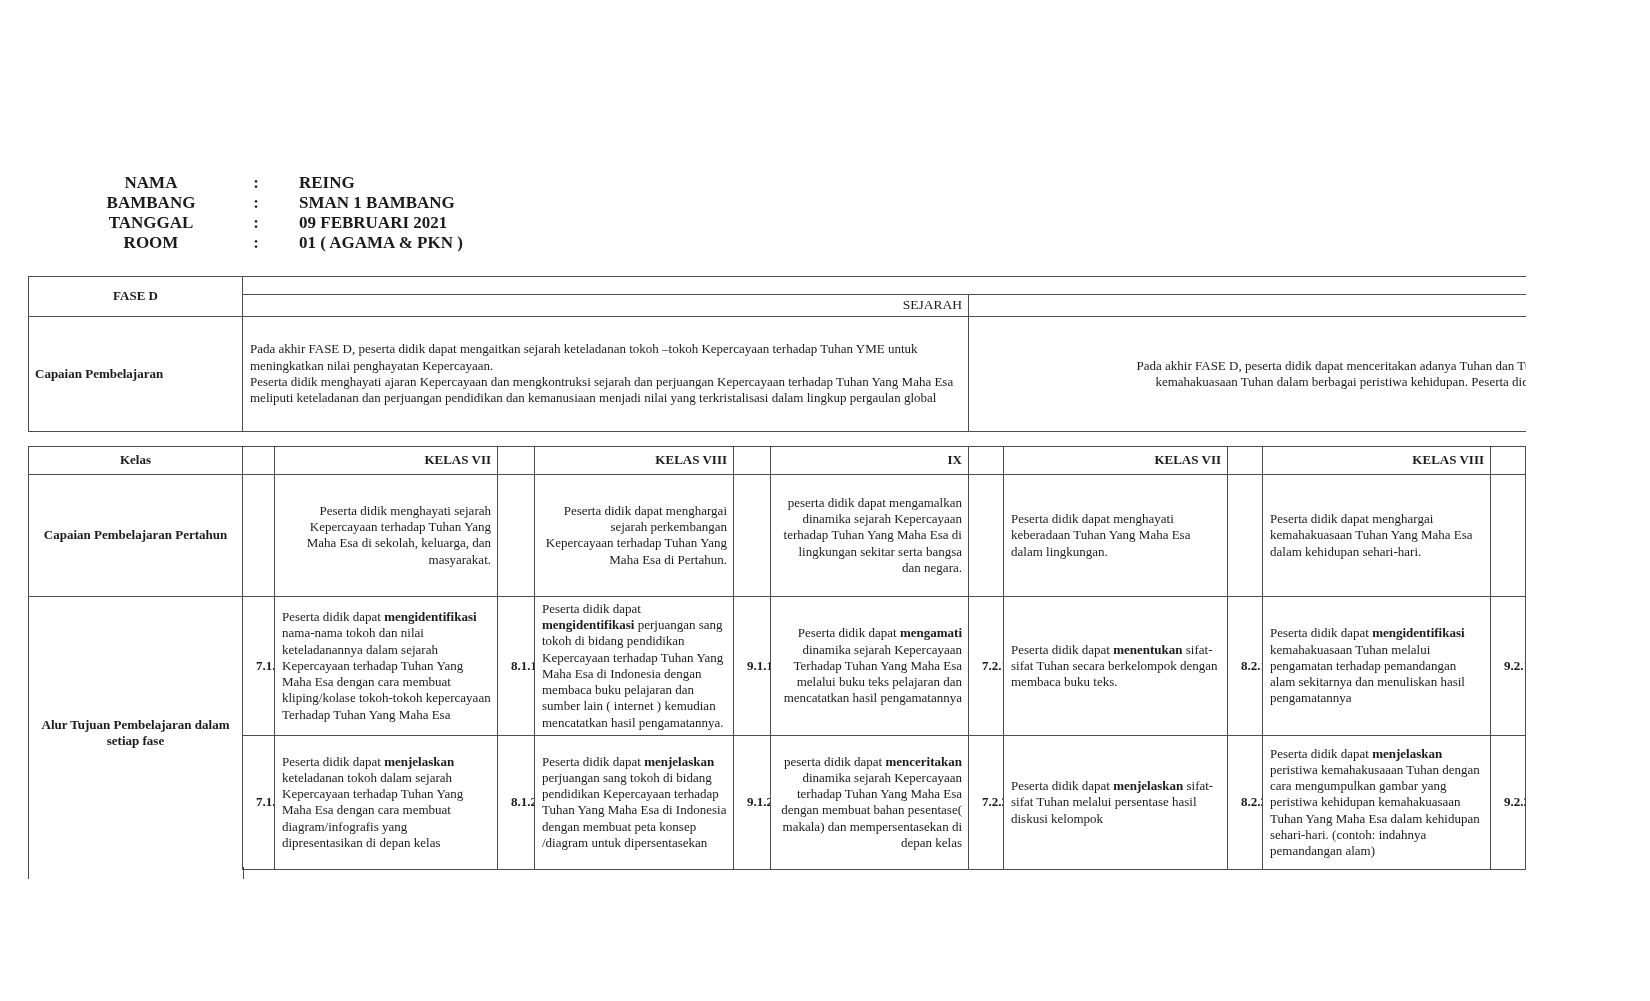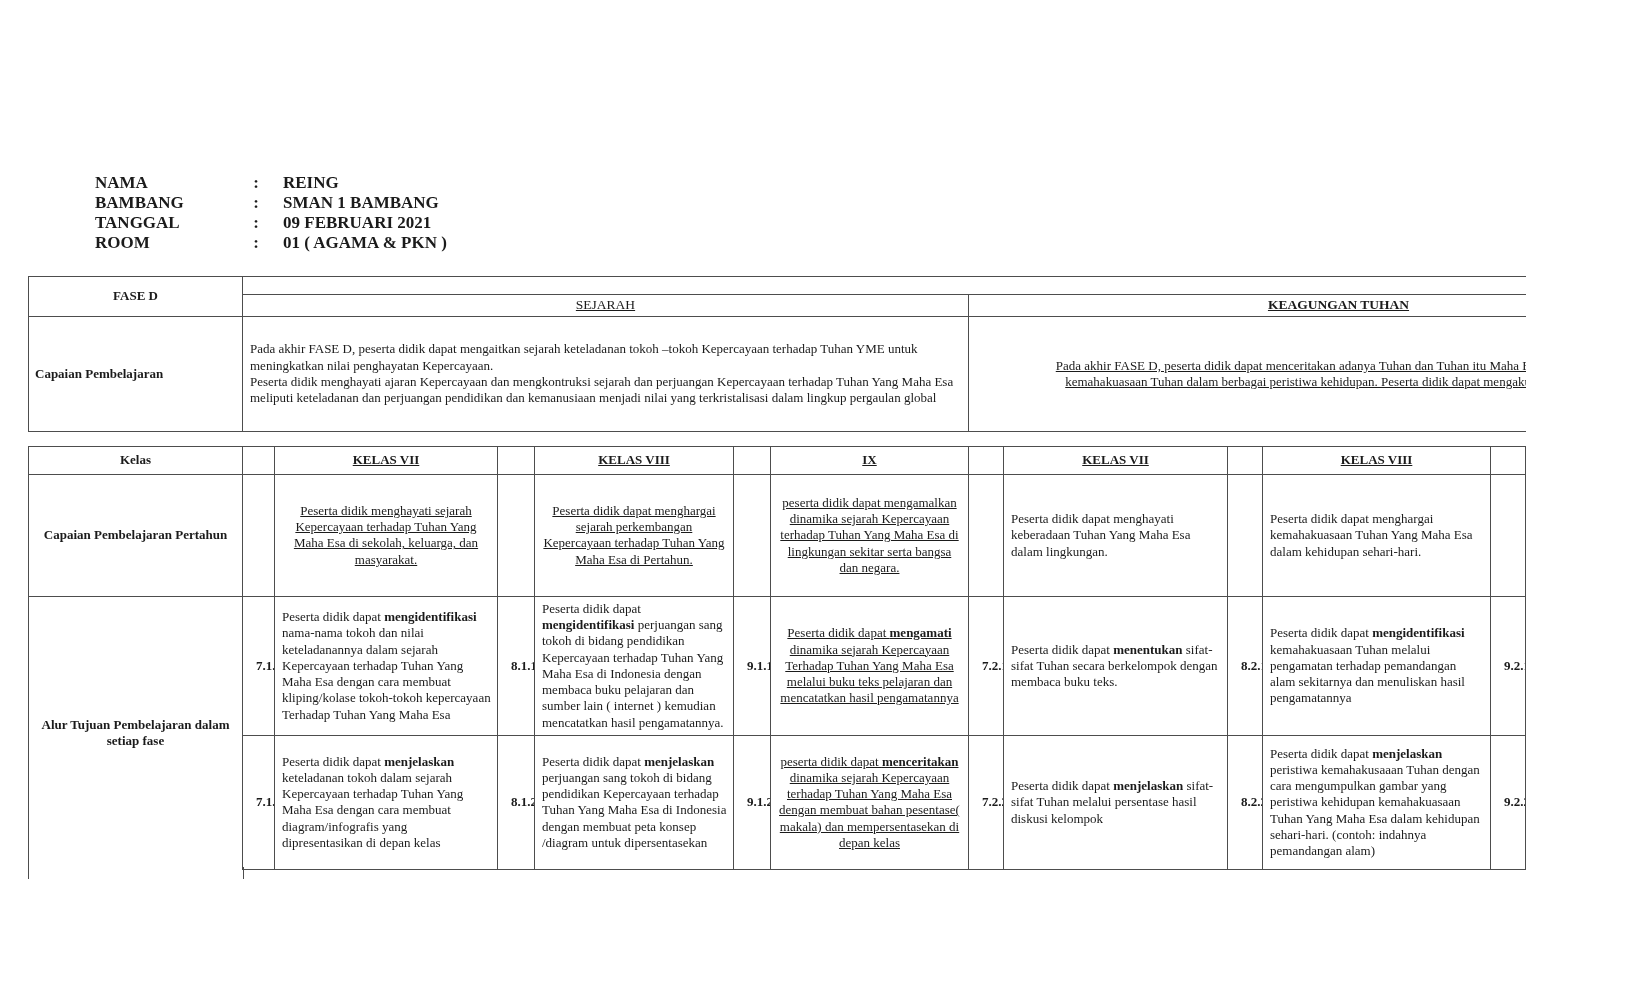--- a/index.html
+++ b/index.html
@@ -5,31 +5,31 @@
   html,body{margin:0;padding:0;}
   body{
     width:1650px;height:1001px;position:relative;overflow:hidden;
     background:#ffffff;
     font-family:"Liberation Serif","DejaVu Serif",serif;
     color:#1b1b1b;
   }
   
   .doc-header{position:absolute;left:95px;top:173px;font-weight:bold;font-size:17px;line-height:20px;}
   .hdr-row{display:flex;}
-  .hdr-label{width:112px;text-align:left;}
+  .hdr-label{width:112px;text-align:center;}
   .hdr-colon{width:52px;text-align:right;}
-  .hdr-value{margin-left:24px;white-space:nowrap;}
+  .hdr-value{margin-left:40px;white-space:nowrap;}
   
   .tbl-clip{position:absolute;left:28px;top:276px;width:1498px;height:606px;overflow:hidden;}
   table{border-collapse:collapse;table-layout:fixed;font-size:13px;line-height:1.25;}
   td{border:1px solid #4d4d4d;padding:2px 6px;vertical-align:middle;overflow:hidden;}
   .tbl-top{width:1680px;}
   .tbl-main{width:1697px;margin-top:14px;}
   .b{font-weight:bold;}
-  .ctr{text-align:center;text-decoration:underline;}
+  .ctr{text-align:right;}
   .lft{text-align:left;padding-left:7px;}
   .code-cell{font-weight:bold;text-align:center;padding:1px 13px;}
   .label-cell{text-align:center;font-weight:bold;margin-left:32px;}
   .cp-label{text-align:left;font-weight:bold;}
   .nowrap-line{display:block;white-space:nowrap;}
   .atp-label{border-bottom:none;text-align:center;}
   .col-tail{position:absolute;left:0;top:591px;width:214px;height:12px;
     border-left:1px solid #4d4d4d;border-right:1px solid #4d4d4d;}
   .sec-hdr{font-size:13.5px;}
 </style>

